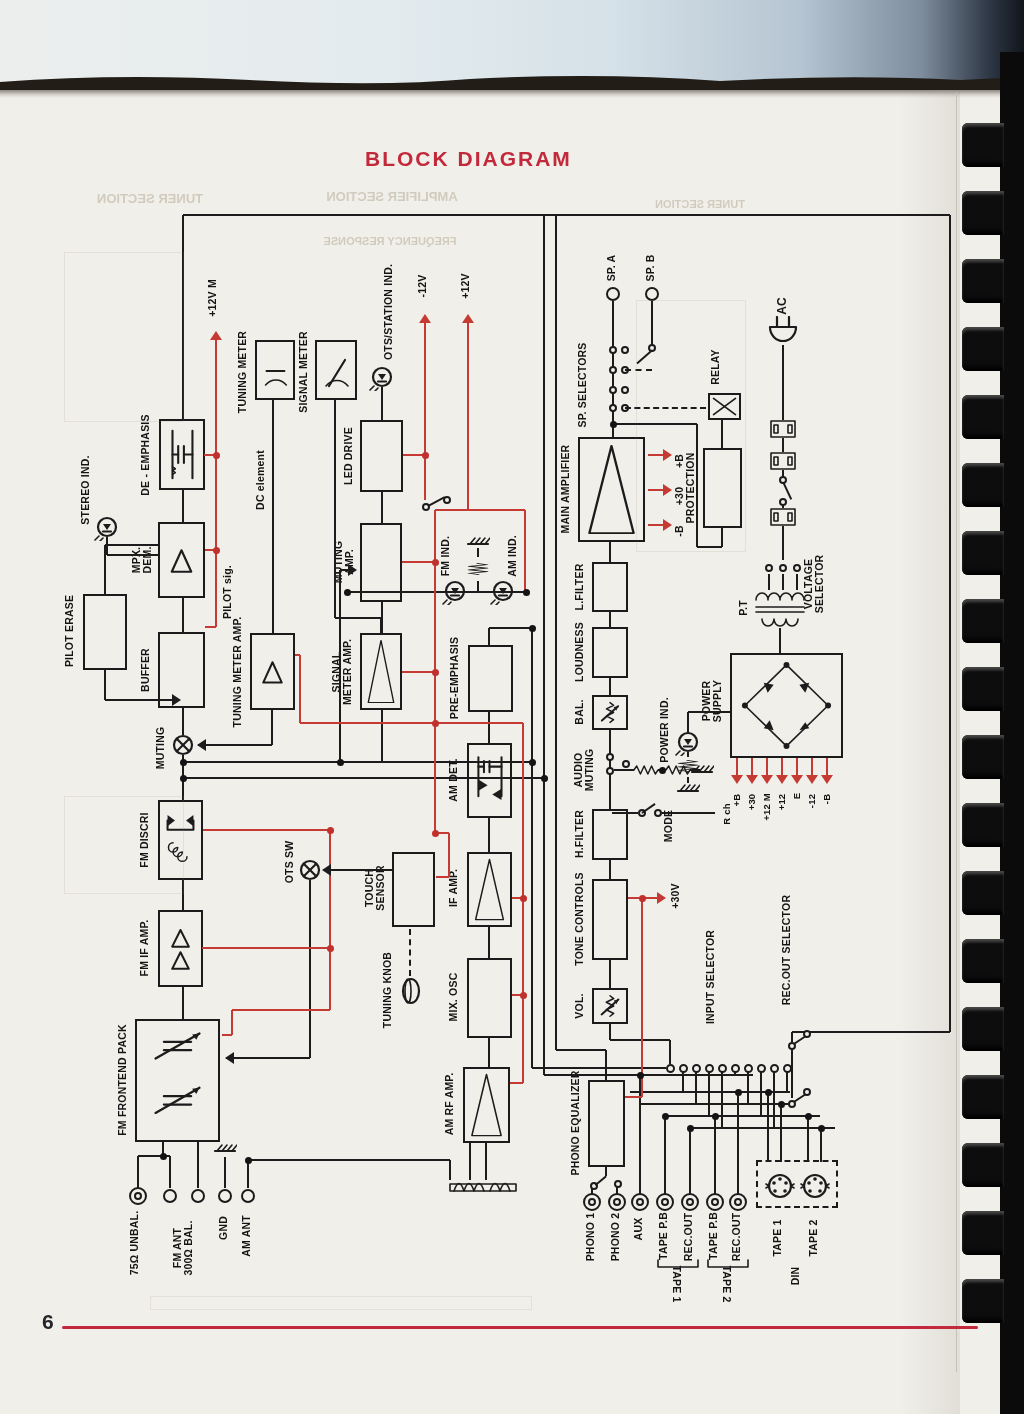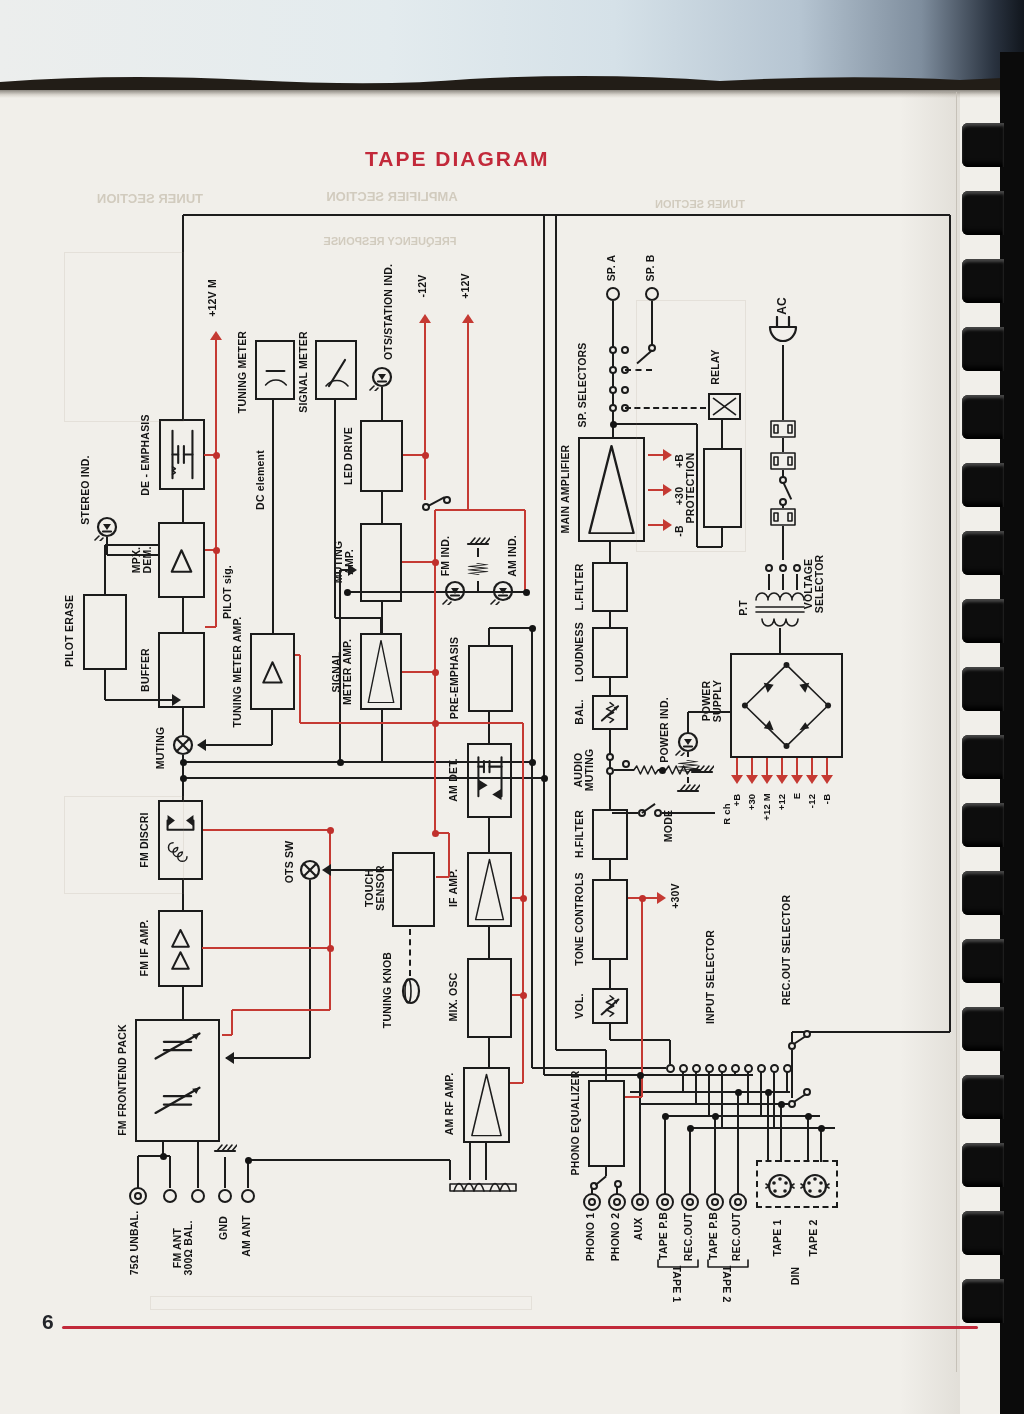--- a/index.html
+++ b/index.html
@@ -56,21 +56,21 @@
 
 <div id="stage">
   <div id="topband"></div>
   <svg id="topwave" viewBox="0 0 1024 26" preserveAspectRatio="none">
     <path d="M0,16 Q120,7 250,14 T470,13 Q600,6 720,15 Q850,8 960,14 L1024,11 L1024,26 L0,26 Z" fill="#221d17"></path>
   </svg>
   <div id="topedge"></div>
   <div id="rightshade"></div>
   <div id="pageedge"></div>
 
-  <div id="title" style="left:365px;top:147px;">TAPE DIAGRAM</div>
+  <div id="title" style="left:365px;top:147px;">BLOCK DIAGRAM</div>
 
   <div id="diagram">
       <div class="blk" style="left: 159px; top: 419px; width: 46px; height: 71px;"></div>
       <div class="sym" style="left: 163px; top: 423px; width: 38px; height: 63px;">
         <svg viewBox="0 0 40 62">
           <line x1="10" y1="6" x2="10" y2="56"></line>
           <line x1="31" y1="6" x2="31" y2="56"></line>
           <line x1="16" y1="22" x2="16" y2="40"></line>
           <line x1="22" y1="22" x2="22" y2="40"></line>
           <line x1="10" y1="31" x2="16" y2="31"></line>

